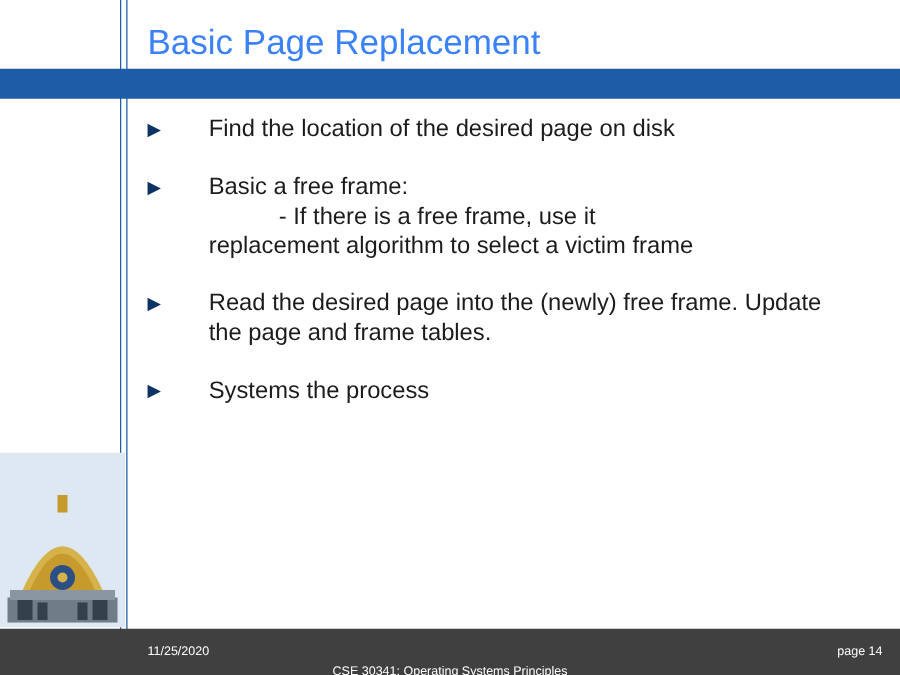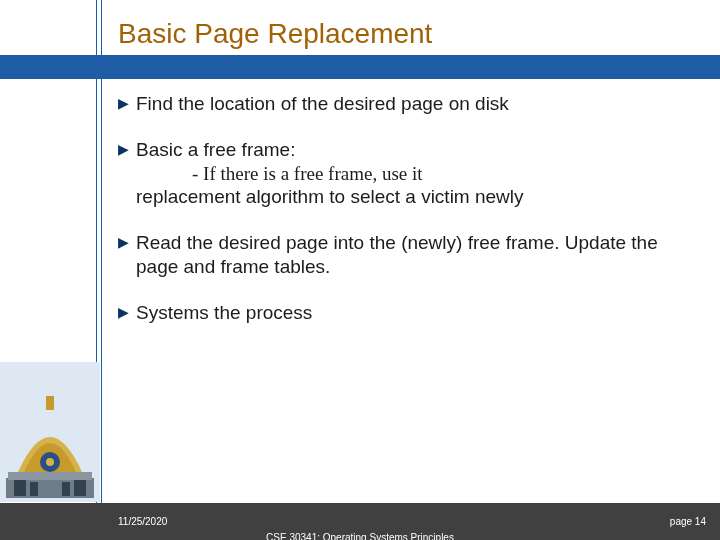--- a/index.html
+++ b/index.html
@@ -23,21 +23,21 @@
     top: 0;
     width: 1px;
     height: 540px;
     background: #1a5ea9;
   }
   .title-area {
     position: absolute;
     left: 118px;
     top: 18px;
     font-size: 28px;
-    color: #a16207;
+    color: #3b82f6;
     font-weight: 400;
   }
   .blue-hbar {
     position: absolute;
     left: 0;
     top: 55px;
     width: 720px;
     height: 24px;
     background: #1e5da5;
   }
@@ -53,22 +53,22 @@
   .bullet-item {
     display: flex;
     margin-bottom: 22px;
   }
   .arrow-marker {
     flex: 0 0 18px;
     font-size: 14px;
     color: #0c3363;
     line-height: 1.6;
   }
-  .bullet-body { flex: 1; }
-  .subline { padding-left: 56px; font-family: Liberation Serif, serif; }
+  .bullet-body { flex: 1; margin-left: 31px; }
+  .subline { padding-left: 56px; }
   .dome-wrap {
     position: absolute;
     left: 0;
     bottom: 38px;
     width: 100px;
     height: 140px;
   }
   .footer {
     position: absolute;
     left: 0;
@@ -102,21 +102,21 @@
   <div class="bullet-item">
     <div class="arrow-marker">▶</div>
     <div class="bullet-body">Find the location of the desired page on disk</div>
   </div>
 
   <div class="bullet-item">
     <div class="arrow-marker">▶</div>
     <div class="bullet-body">
       <div>Basic a free frame:</div>
       <div class="subline">- If there is a free frame, use it</div>
-      <div>replacement algorithm to select a victim newly</div>
+      <div>replacement algorithm to select a victim frame</div>
     </div>
   </div>
 
   <div class="bullet-item">
     <div class="arrow-marker">▶</div>
     <div class="bullet-body">Read the desired page into the (newly) free frame. Update the page and frame tables.</div>
   </div>
 
   <div class="bullet-item">
     <div class="arrow-marker">▶</div>

